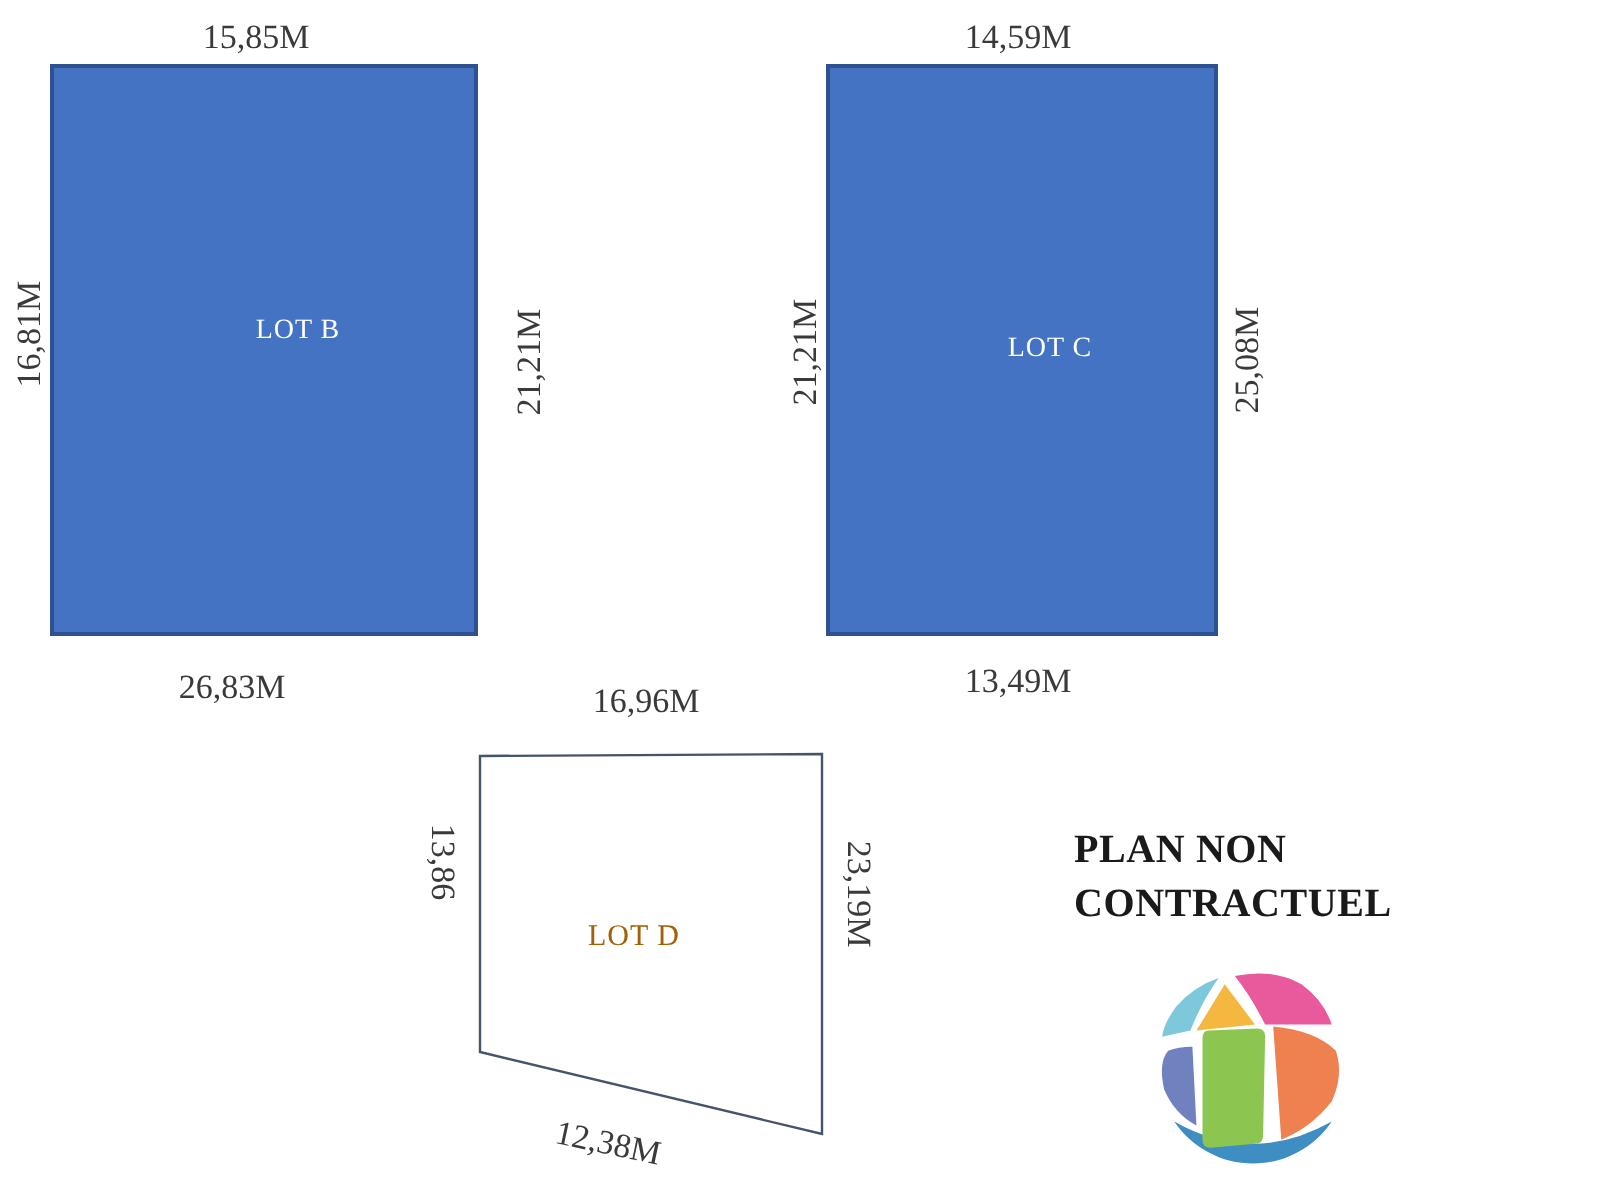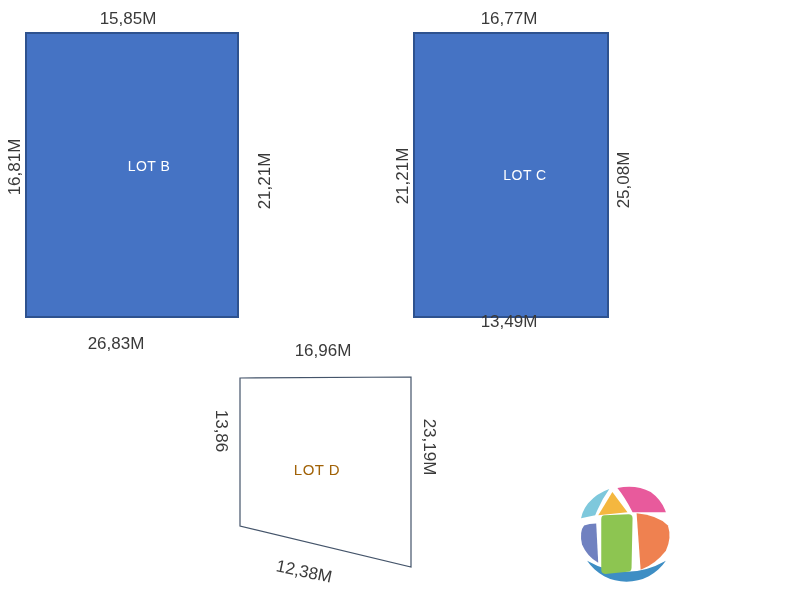--- a/index.html
+++ b/index.html
@@ -1,18 +1,18 @@
 <!DOCTYPE html>
 <html><head>
 <meta charset="utf-8">
 <style>
   html,body{margin:0;padding:0;background:#ffffff;}
   .canvas{
     position:relative;width:801px;height:600px;background:#ffffff;overflow:hidden;
-    font-family:Liberation Sans, sans-serif;
+    font-family:Liberation Serif, serif;
   }
   .shapes{position:absolute;left:0;top:0;}
   .dim{
     position:absolute;font-size:17px;color:#3a3a3a;white-space:nowrap;
     transform:translate(-50%,-50%);
   }
   .dim.rot-ccw{transform:translate(-50%,-50%) rotate(-90deg);}
   .dim.rot-cw{transform:translate(-50%,-50%) rotate(90deg);}
   .dim.tilt{transform:translate(-50%,-50%) rotate(12deg);}
   .lot-label{
@@ -37,33 +37,35 @@
     <rect x="414" y="33" width="194" height="284" stroke-width="2" fill="#4573C4" stroke="#2E528F"></rect>
     <polygon points="240,378 411,377 411,567 240,526" stroke-width="1.2" fill="#FFFFFF" stroke="#44546A"></polygon>
   </svg>
 
   <div class="dim" style="left:128px;top:19px">15,85M</div>
   <div class="dim rot-ccw" style="left:15px;top:167px">16,81M</div>
   <div class="dim rot-ccw" style="left:265px;top:181px">21,21M</div>
   <div class="dim" style="left:116px;top:344px">26,83M</div>
   <div class="lot-label on-blue" style="left:149px;top:166px">LOT B</div>
 
-  <div class="dim" style="left:509px;top:19px">16,77M</div>
+  <div class="dim" style="left:509px;top:19px">14,59M</div>
   <div class="dim rot-ccw" style="left:403px;top:176px">21,21M</div>
   <div class="dim rot-ccw" style="left:624px;top:180px">25,08M</div>
-  <div class="dim" style="left:509px;top:322px">13,49M</div>
+  <div class="dim" style="left:509px;top:341px">13,49M</div>
   <div class="lot-label on-blue" style="left:525px;top:175px">LOT C</div>
 
   <div class="dim" style="left:323px;top:351px">16,96M</div>
   <div class="dim rot-cw" style="left:221px;top:431px">13,86</div>
   <div class="dim rot-cw" style="left:429px;top:447px">23,19M</div>
   <div class="dim tilt" style="left:304px;top:572px">12,38M</div>
   <div class="lot-label" style="left:317px;top:469px;font-size:15px">LOT D</div>
 
   <div class="disclaimer">
+    <div>PLAN NON</div>
+    <div>CONTRACTUEL</div>
   </div>
 
   <svg class="logo" width="101" height="101" viewBox="0 0 100 100">
     <path d="M 11,76 A 47,47 0 0 0 89,76 Q 50,98 11,76 Z" fill="#3E8EC4"></path>
     <path d="M 20,39 L 22,78 Q 11,72 6,60 Q 3,47 8,41 Q 13,39 20,39 Z" fill="#7081C0"></path>
     <path d="M 28,31 L 52,30 Q 56,30 56,34 L 55,83 Q 55,87 51,87 L 29,89 Q 25,89 25,85 L 25,35 Q 25,31 28,31 Z" fill="#8DC551"></path>
     <path d="M 60,29 L 64,85 Q 79,79 89,66 Q 95,53 91,41 Q 81,31 60,29 Z" fill="#EF8150"></path>
     <path d="M 33,5 Q 21,9 12,19 Q 6,27 5,34 L 19,31 Q 25,16 33,5 Z" fill="#7EC8DC"></path>
     <path d="M 36,8 L 51,28 L 22,31 Z" fill="#F4B73F"></path>
     <path d="M 41,4 Q 59,0 74,8 Q 85,16 89,28 L 56,28 Q 49,14 41,4 Z" fill="#E85A9C"></path>

